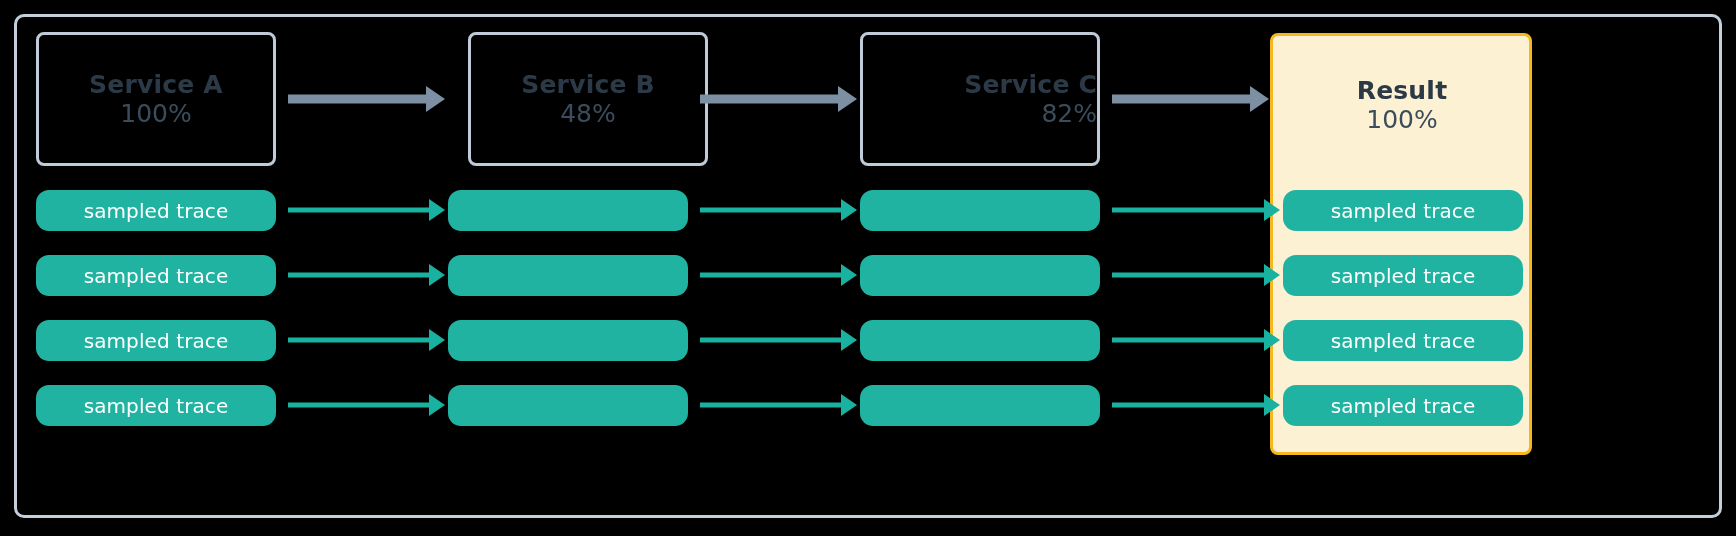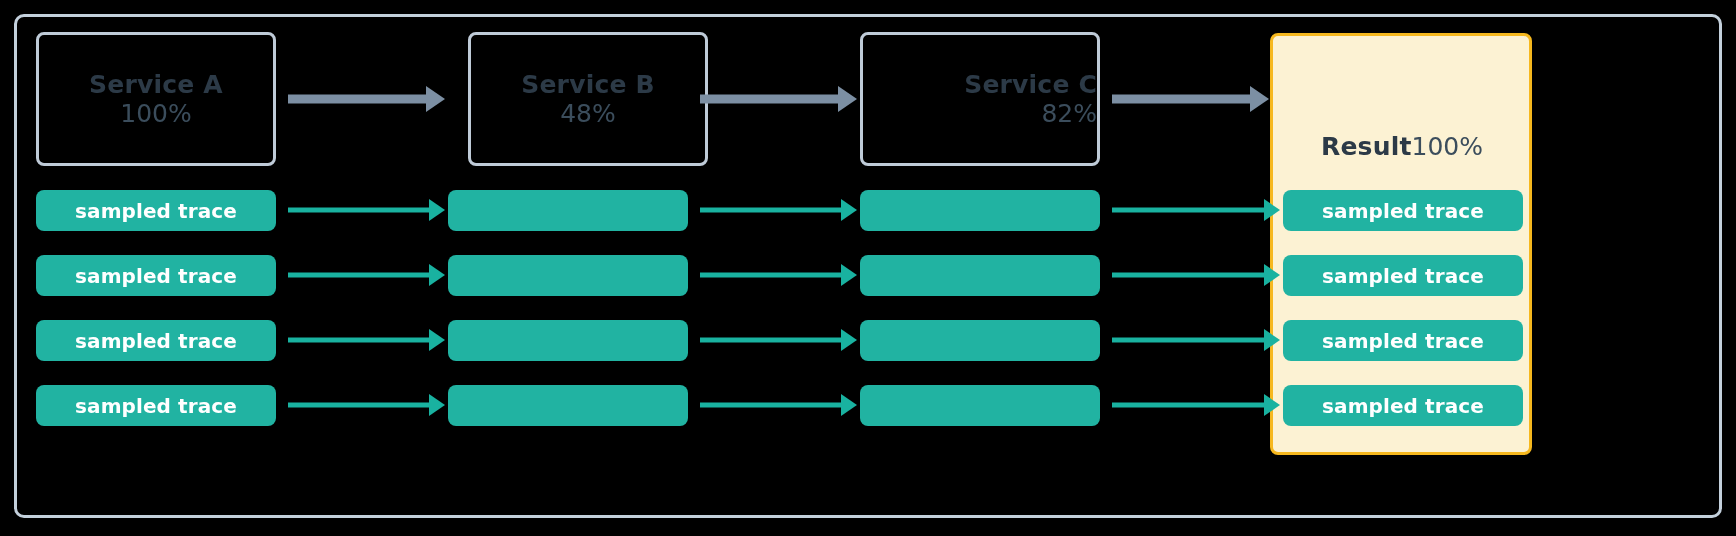--- a/index.html
+++ b/index.html
@@ -66,39 +66,39 @@
   #service-box-0 { left: 36px; text-decoration: underline; }
   #service-box-1 { left: 468px; }
   #service-box-2 { left: 860px; align-items: flex-end; }
 
   
   #result-header {
     position: absolute;
     left: 1282px; top: 50px;
     width: 240px; height: 110px;
     display: flex;
-    flex-direction: row;
-    align-items: flex-end;
+    flex-direction: column;
+    align-items: center;
     justify-content: center;
   }
   #result-header .service-title { color: #2c3a47; }
   #result-header .service-pct   { color: #3b4d5c; }
 
   
   .trace-box {
     position: absolute;
     height: 41px;
     background: #21b3a2;
-    border-radius: 8px;
+    border-radius: 13px;
     display: flex;
     align-items: center;
     justify-content: center;
     color: #ffffff;
     font-size: 20px;
-    font-weight: bold;
+    font-weight: normal;
     letter-spacing: 0.1px;
   }
   .col-a { left: 36px;   width: 240px; }
   .col-b { left: 448px;  width: 240px; }
   .col-c { left: 860px;  width: 240px; }
   .col-r { left: 1283px; width: 240px; }
 
   
   .arrow {
     position: absolute;

